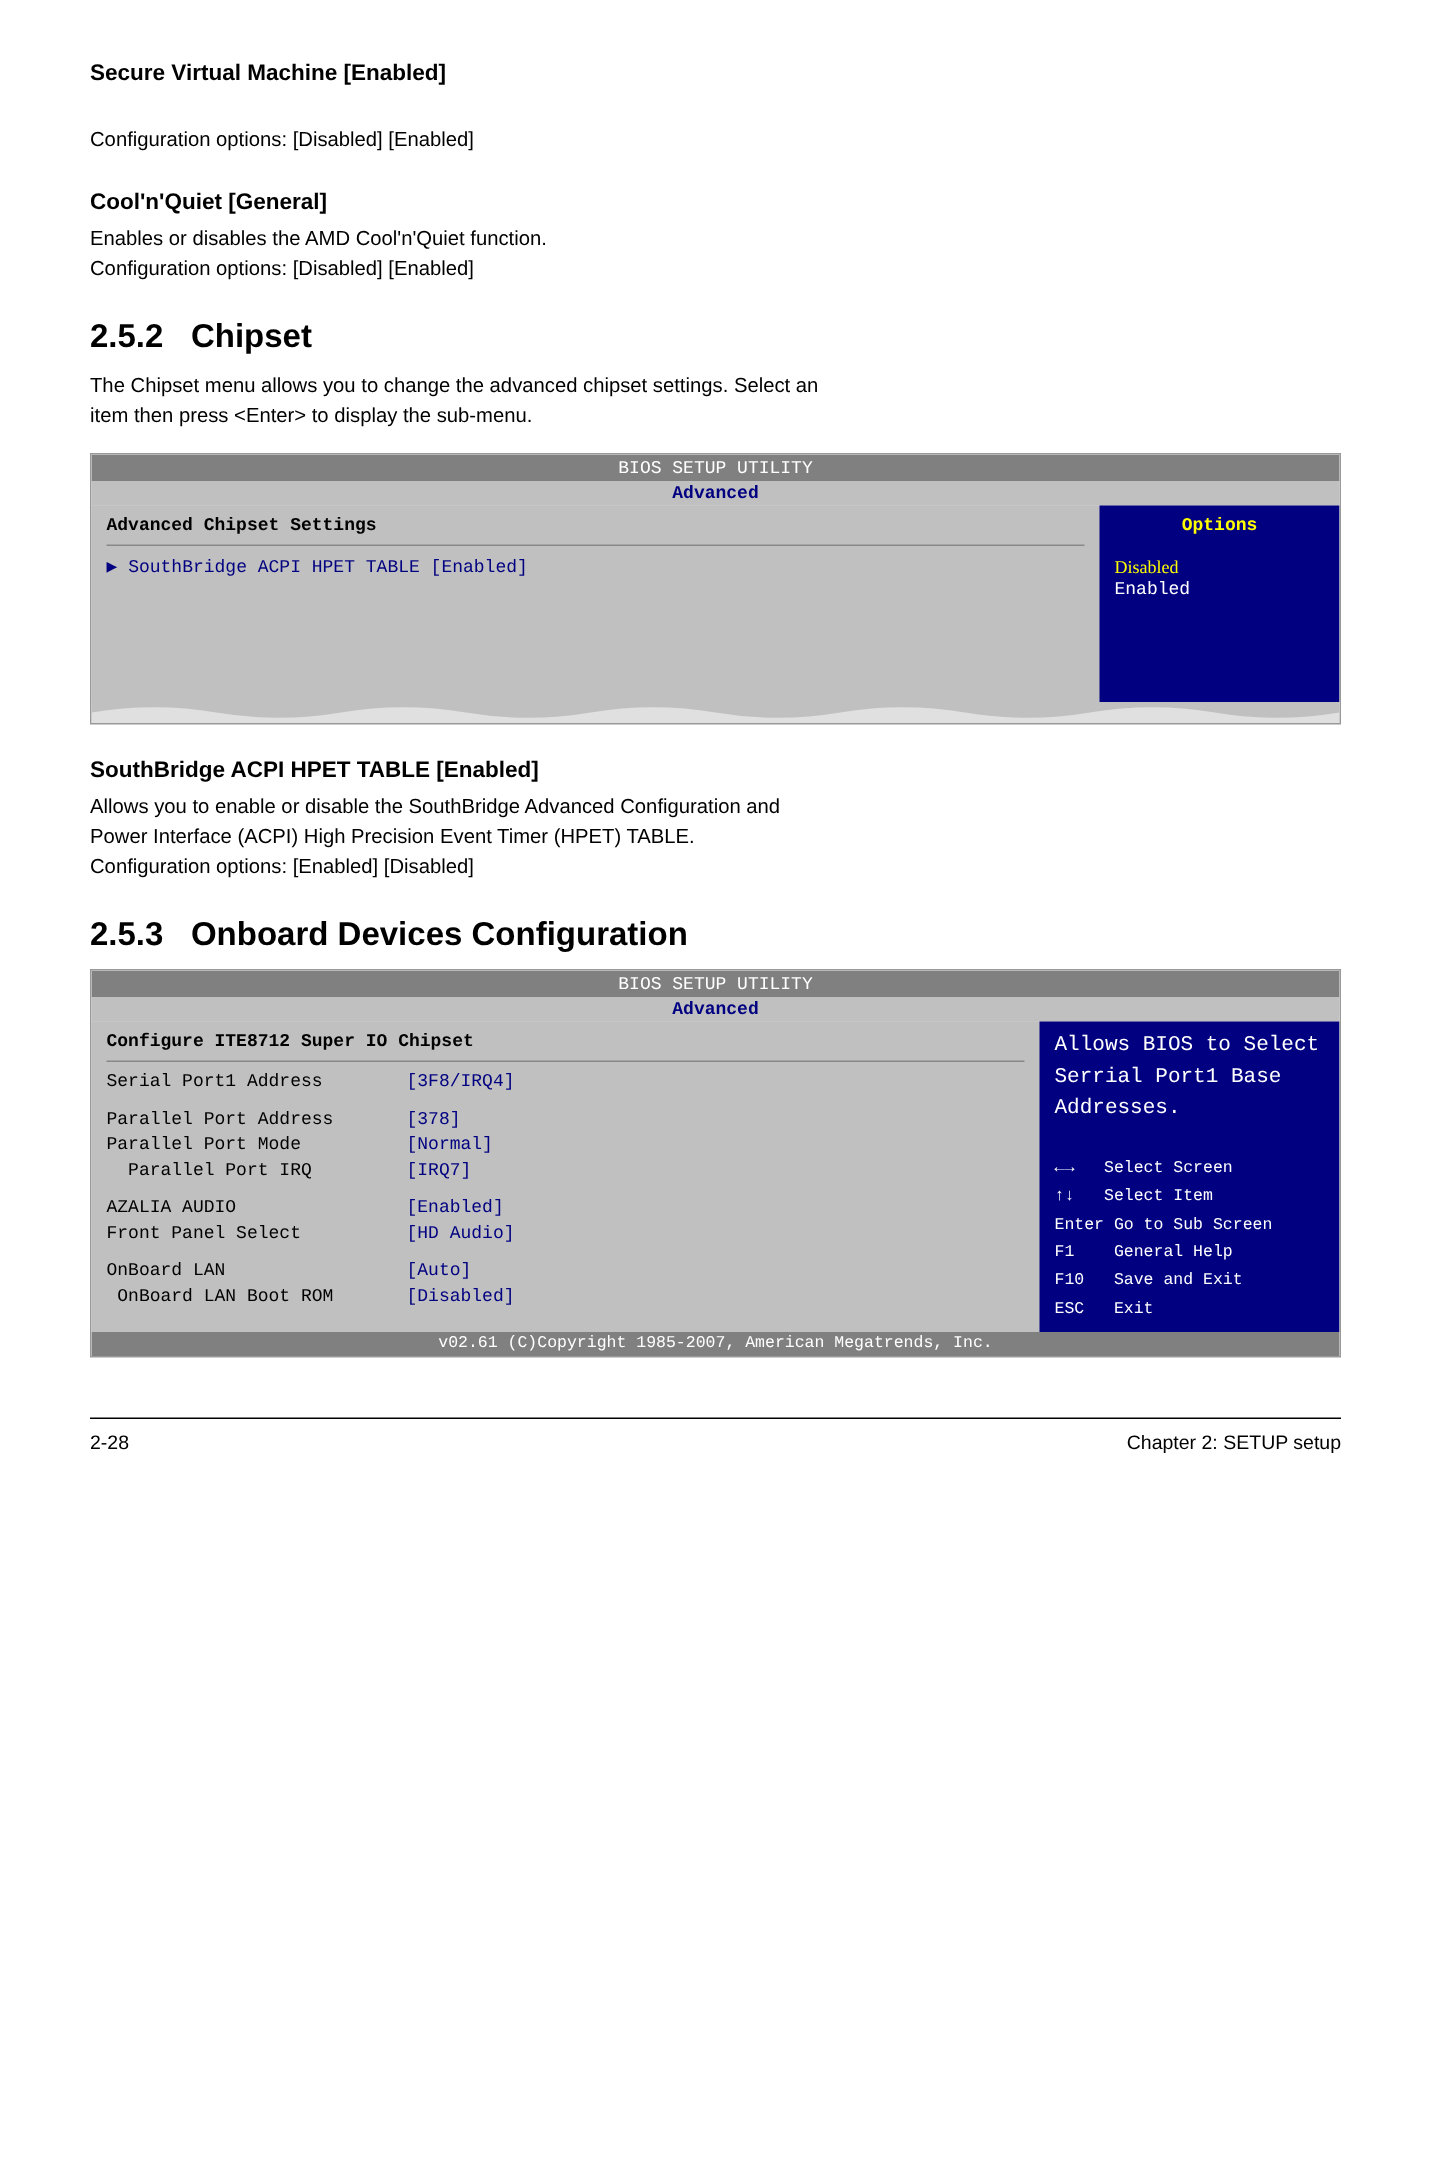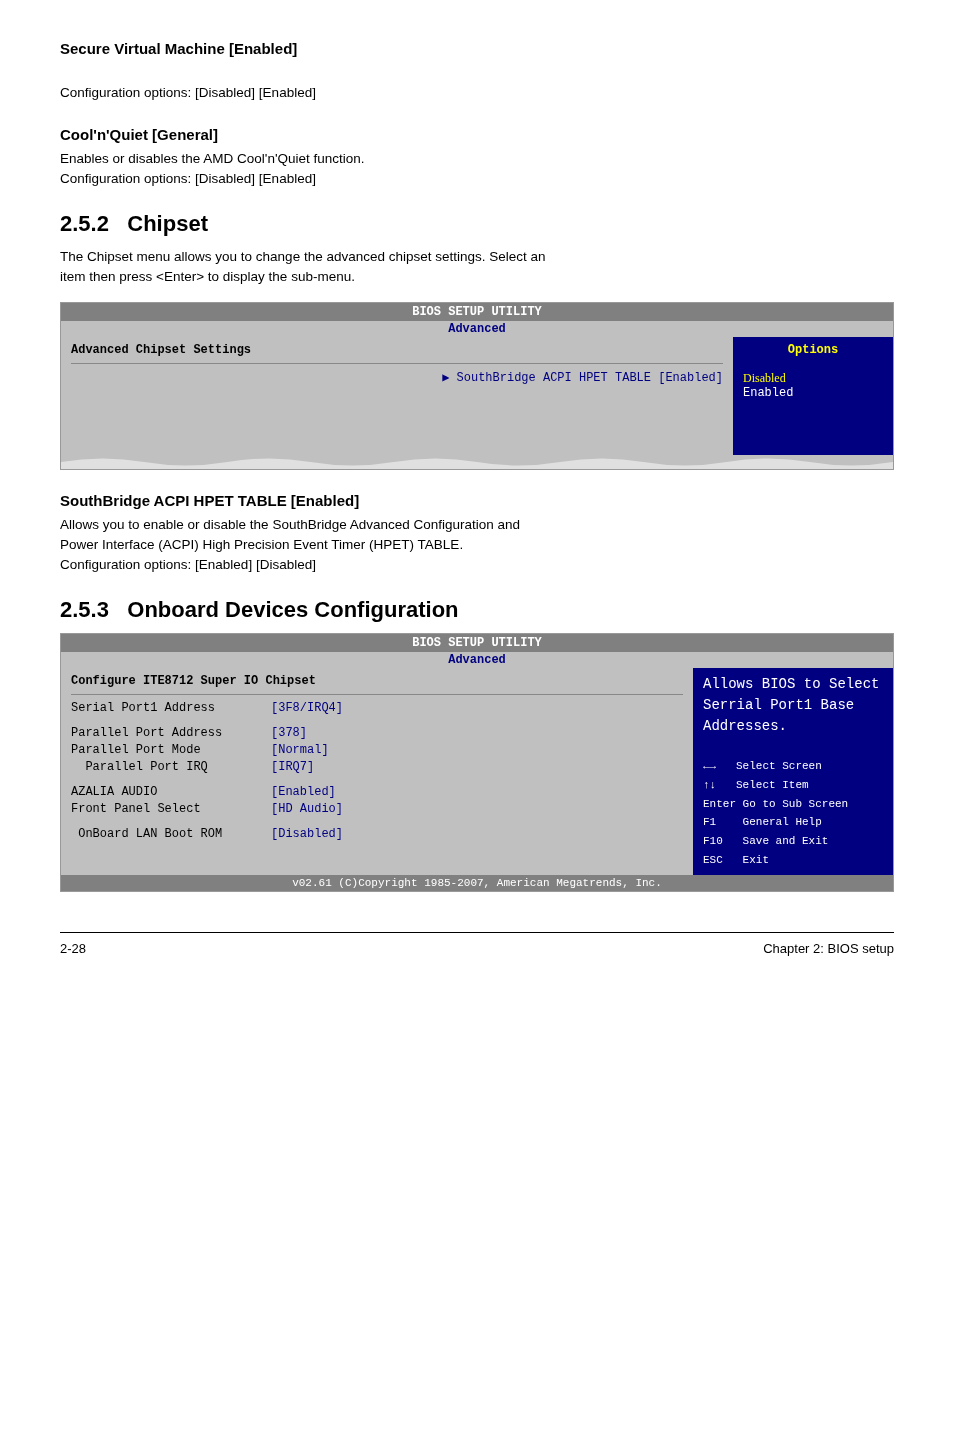--- a/index.html
+++ b/index.html
@@ -47,21 +47,21 @@
       font-size: 12px;
       overflow: hidden;
     }
 
     .bios-title-bar {
       background: #808080;
       color: #fff;
       text-align: center;
       padding: 2px 0;
       font-size: 12px;
-      font-weight: bold;
+      font-weight: normal;
     }
 
     .bios-subtitle-bar {
       background: #c0c0c0;
       color: #000080;
       text-align: center;
       padding: 1px 0;
       font-size: 12px;
       font-weight: bold;
     }
@@ -87,22 +87,21 @@
     .bios-section-label {
       font-weight: bold;
       font-size: 12px;
       margin-bottom: 6px;
       color: #000;
     }
 
     .bios-item {
       color: #000080;
       font-size: 12px;
-      margin-bottom: 4px;
-      text-align: right;
+      margin-bottom: 17px;
     }
 
     .bios-options-title {
       color: #ffff00;
       font-weight: bold;
       text-align: center;
       margin-bottom: 6px;
       font-size: 12px;
     }
 
@@ -278,20 +277,24 @@
           <span class="bios-row-label">AZALIA AUDIO</span>
           <span class="bios-row-value">[Enabled]</span>
         </div>
         <div class="bios-row">
           <span class="bios-row-label">Front Panel Select</span>
           <span class="bios-row-value">[HD Audio]</span>
         </div>
         <div class="bios-group-spacer"></div>
 
         <div class="bios-row">
+          <span class="bios-row-label">OnBoard LAN</span>
+          <span class="bios-row-value">[Auto]</span>
+        </div>
+        <div class="bios-row">
           <span class="bios-row-label">&nbsp;OnBoard LAN Boot ROM</span>
           <span class="bios-row-value">[Disabled]</span>
         </div>
       </div>
       <div class="bios-right" style="width:200px;">
         <div class="bios-help-text">
           <span>Allows BIOS to Select Serrial Port1 Base Addresses.</span>
         </div>
         <div class="bios-nav-section">
           <div>←→&nbsp;&nbsp;&nbsp;Select Screen</div>
@@ -302,14 +305,14 @@
           <div>ESC&nbsp;&nbsp; Exit</div>
         </div>
       </div>
     </div>
     <div class="bios-footer">v02.61 (C)Copyright 1985-2007, American Megatrends, Inc.</div>
   </div>
 </div>
 
 <div class="page-footer">
   <span>2-28</span>
-  <span>Chapter 2: BIOS setup</span>
+  <span>Chapter 2: SETUP setup</span>
 </div>
 
 </body></html>

